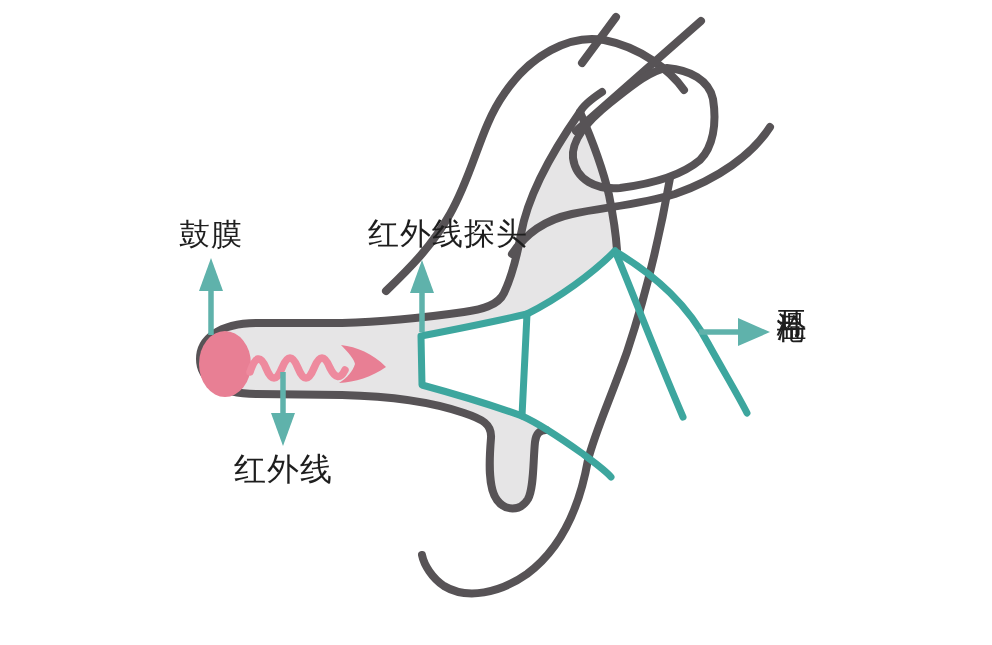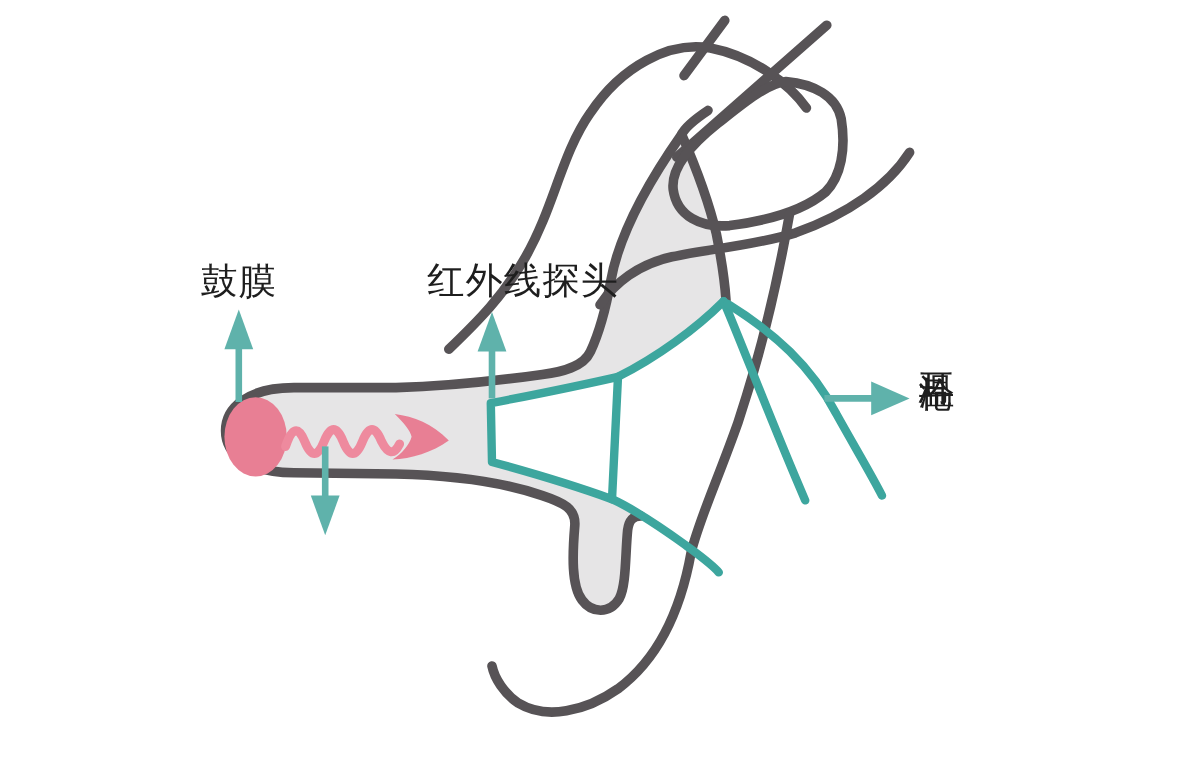--- a/index.html
+++ b/index.html
@@ -1,21 +1,21 @@
 <!DOCTYPE html>
 <html style="--teal: #3da69e; --teal-arrow: #5fb2ab; --pink: #e87f94; --pink-wave: #ee8a9e; --outline-gray: #575356; --fill-gray: #e6e5e6; --text: #1e1e1e; --bg: #ffffff;"><head>
 <meta charset="utf-8">
 <style>
   :root{
     --teal:#3da69e; --teal-arrow:#5fb2ab; --pink:#e87f94; --pink-wave:#ee8a9e;
     --outline-gray:#575356; --fill-gray:#e6e5e6; --text:#1e1e1e; --bg:#ffffff;
   }
   html,body{margin:0;padding:0;background:var(--bg);}
   .stage{position:relative;width:804px;height:645px;background:var(--bg);overflow:hidden;
-         font-family:"Liberation Sans","DejaVu Sans",sans-serif;}
+         font-family:"Liberation Sans","DejaVu Sans",sans-serif;margin-left:12px;}
   .stage svg{position:absolute;left:0;top:0;}
   .lbl{position:absolute;color:var(--text);font-weight:500;white-space:nowrap;}
   .lbl-h{font-size:31px;letter-spacing:1px;}
   .lbl-v{font-size:30px;writing-mode:vertical-rl;text-orientation:upright;line-height:1.05;letter-spacing:2px;}
   
   .gray-line{fill:none;stroke:var(--outline-gray);stroke-width:8;stroke-linecap:round;stroke-linejoin:round;}
   .gray-fill{fill:var(--fill-gray);stroke:none;}
   .teal-line{fill:none;stroke:var(--teal);stroke-width:7;stroke-linecap:round;stroke-linejoin:round;}
   .cone{fill:#ffffff;stroke:var(--teal);stroke-width:7;stroke-linejoin:round;}
   .arrow-shaft{fill:none;stroke:var(--teal-arrow);stroke-width:5.5;stroke-linecap:butt;}
@@ -139,14 +139,15 @@
       <polygon class="arrow-head" points="410,260 398,293 422,293"></polygon>
     </g>
     <g>
       <path class="arrow-shaft" d="M 687,332 L 729,332"></path>
       <polygon class="arrow-head" points="758,332 726,318 726,346"></polygon>
     </g>
   </svg>
 
   <div class="lbl lbl-h" style="left:167px;top:214px;">鼓膜</div>
   <div class="lbl lbl-h" style="left:356px;top:213px;">红外线探头</div>
+  <div class="lbl lbl-h" style="left:222px;top:448px;font-size:32px;">红外线</div>
   <div class="lbl lbl-v" style="left:764px;top:286px;">耳温枪</div>
 </div>
 
 </body></html>

